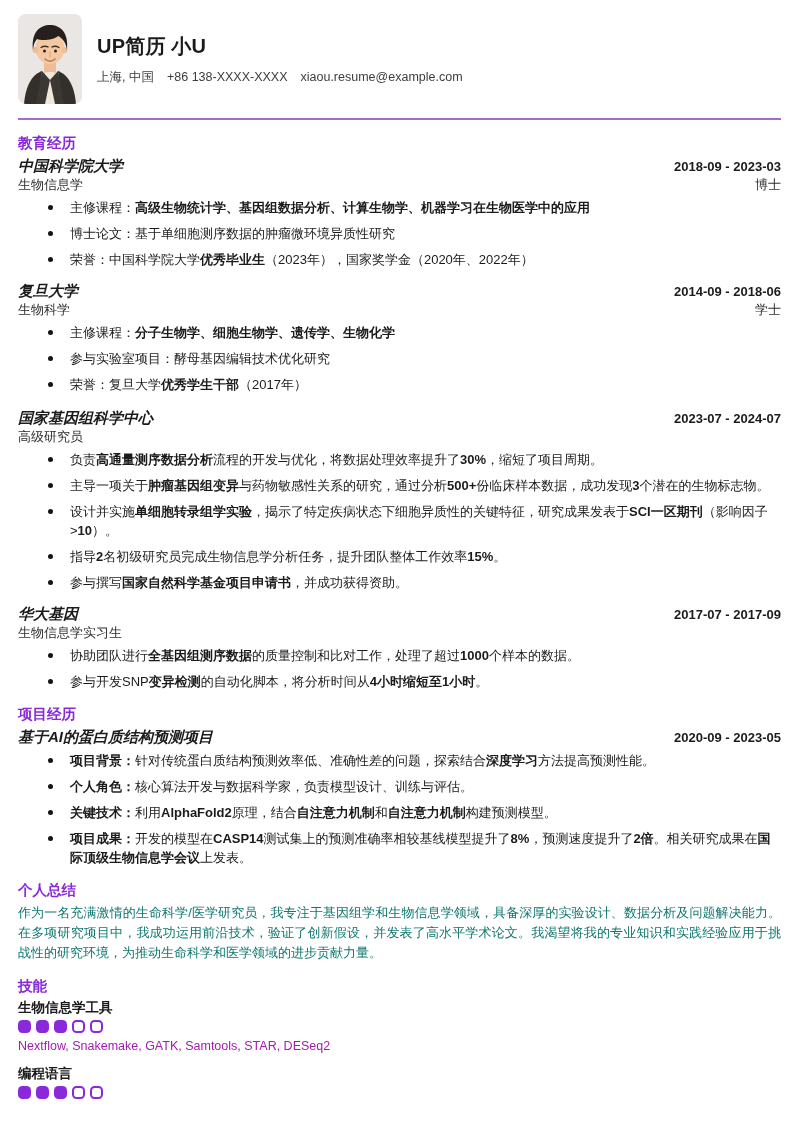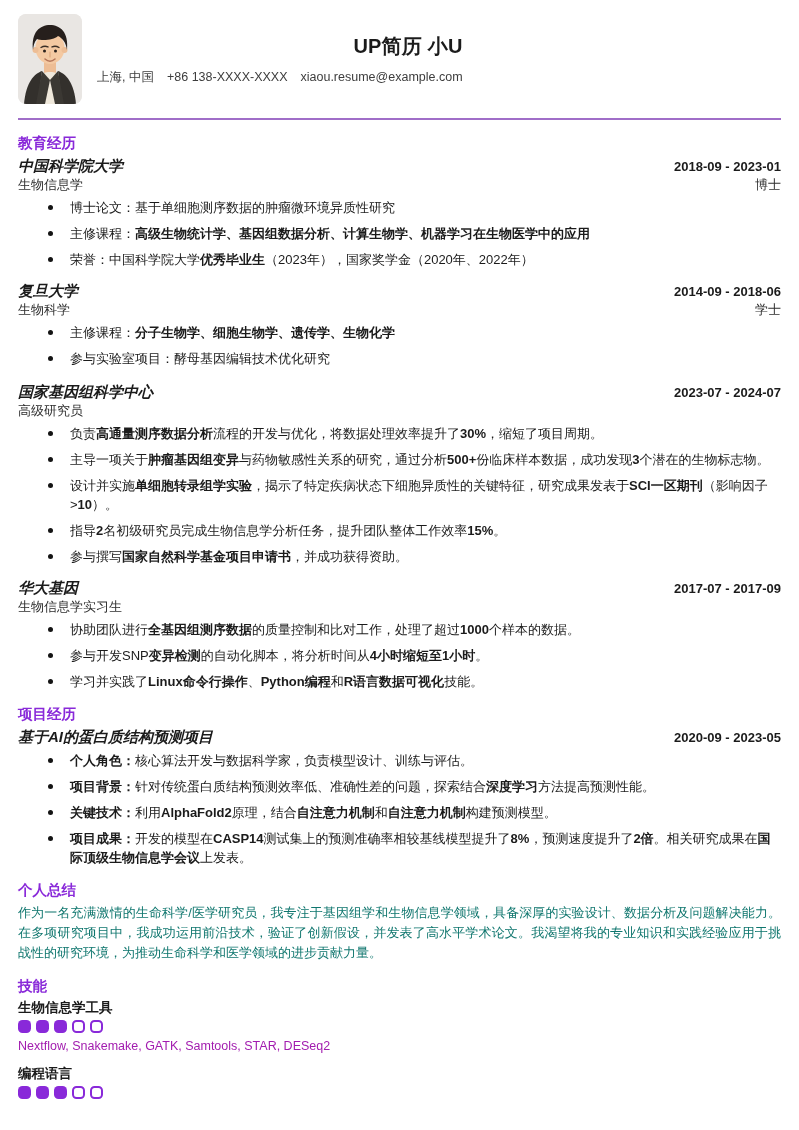--- a/index.html
+++ b/index.html
@@ -14,21 +14,21 @@
     font-family:"Liberation Sans","DejaVu Sans",sans-serif;
     color:var(--text);font-size:13px;
     position:relative;
   }
   .page{padding:14px 18px 0 18px;}
 
   
   .header{display:flex;align-items:center;gap:15px;}
   .avatar-wrap{width:64px;height:90px;border-radius:8px;overflow:hidden;flex:0 0 auto;background:#e9e6e3;}
   .avatar-wrap svg{display:block;}
-  .header-text{display:flex;flex-direction:column;gap:9px;align-items:flex-end;}
+  .header-text{display:flex;flex-direction:column;gap:9px;}
   .name{font-size:20px;font-weight:700;letter-spacing:.2px;}
   .contact{font-size:12.5px;color:#3d3d3d;}
   .contact span{margin-right:13px;}
   .contact span:last-child{margin-right:0;}
 
   .top-divider{border:none;border-top:2px solid var(--divider);margin-top:14px;}
 
   
   .section{margin-top:14px;}
   .section-title{color:var(--accent);font-size:14.5px;font-weight:700;line-height:19px;margin-bottom:3px;}
@@ -105,45 +105,46 @@
   </div>
 
   <hr class="top-divider">
 
   <div class="section">
     <div class="section-title">教育经历</div>
 
     <div class="entry">
       <div class="entry-head">
         <span class="entry-title">中国科学院大学</span>
-        <span class="entry-date">2018-09 - 2023-01</span>
+        <span class="entry-date">2018-09 - 2023-03</span>
       </div>
       <div class="entry-sub">
         <span>生物信息学</span>
         <span>博士</span>
       </div>
       <ul class="bullets">
+        <li>主修课程：<b>高级生物统计学、基因组数据分析、计算生物学、机器学习在生物医学中的应用</b></li>
         <li>博士论文：基于单细胞测序数据的肿瘤微环境异质性研究</li>
-        <li>主修课程：<b>高级生物统计学、基因组数据分析、计算生物学、机器学习在生物医学中的应用</b></li>
         <li>荣誉：中国科学院大学<b>优秀毕业生</b>（2023年），国家奖学金（2020年、2022年）</li>
       </ul>
     </div>
 
     <div class="entry">
       <div class="entry-head">
         <span class="entry-title">复旦大学</span>
         <span class="entry-date">2014-09 - 2018-06</span>
       </div>
       <div class="entry-sub">
         <span>生物科学</span>
         <span>学士</span>
       </div>
       <ul class="bullets">
         <li>主修课程：<b>分子生物学、细胞生物学、遗传学、生物化学</b></li>
         <li>参与实验室项目：酵母基因编辑技术优化研究</li>
+        <li>荣誉：复旦大学<b>优秀学生干部</b>（2017年）</li>
       </ul>
     </div>
   </div>
 
   <div class="section">
 
     <div class="entry">
       <div class="entry-head">
         <span class="entry-title">国家基因组科学中心</span>
         <span class="entry-date">2023-07 - 2024-07</span>
@@ -164,36 +165,35 @@
       <div class="entry-head">
         <span class="entry-title">华大基因</span>
         <span class="entry-date">2017-07 - 2017-09</span>
       </div>
       <div class="entry-sub">
         <span>生物信息学实习生</span>
       </div>
       <ul class="bullets">
         <li>协助团队进行<b>全基因组测序数据</b>的质量控制和比对工作，处理了超过<b>1000</b>个样本的数据。</li>
         <li>参与开发SNP<b>变异检测</b>的自动化脚本，将分析时间从<b>4小时缩短至1小时</b>。</li>
-        <li>学习并实践了<b>Linux命令行操作</b>、<b>Python编程</b>和<b>R语言数据可视化</b>技能。</li>
       </ul>
     </div>
   </div>
 
   <div class="section">
     <div class="section-title">项目经历</div>
 
     <div class="entry">
       <div class="entry-head">
         <span class="entry-title">基于AI的蛋白质结构预测项目</span>
         <span class="entry-date">2020-09 - 2023-05</span>
       </div>
       <ul class="bullets">
+        <li><b>项目背景：</b>针对传统蛋白质结构预测效率低、准确性差的问题，探索结合<b>深度学习</b>方法提高预测性能。</li>
         <li><b>个人角色：</b>核心算法开发与数据科学家，负责模型设计、训练与评估。</li>
-        <li><b>项目背景：</b>针对传统蛋白质结构预测效率低、准确性差的问题，探索结合<b>深度学习</b>方法提高预测性能。</li>
         <li><b>关键技术：</b>利用<b>AlphaFold2</b>原理，结合<b>自注意力机制</b>和<b>自注意力机制</b>构建预测模型。</li>
         <li><b>项目成果：</b>开发的模型在<b>CASP14</b>测试集上的预测准确率相较基线模型提升了<b>8%</b>，预测速度提升了<b>2倍</b>。相关研究成果在<b>国际顶级生物信息学会议</b>上发表。</li>
       </ul>
     </div>
   </div>
 
   <div class="section">
     <div class="section-title">个人总结</div>
     <p class="summary-text">作为一名充满激情的生命科学/医学研究员，我专注于基因组学和生物信息学领域，具备深厚的实验设计、数据分析及问题解决能力。在多项研究项目中，我成功运用前沿技术，验证了创新假设，并发表了高水平学术论文。我渴望将我的专业知识和实践经验应用于挑战性的研究环境，为推动生命科学和医学领域的进步贡献力量。</p>
   </div>

